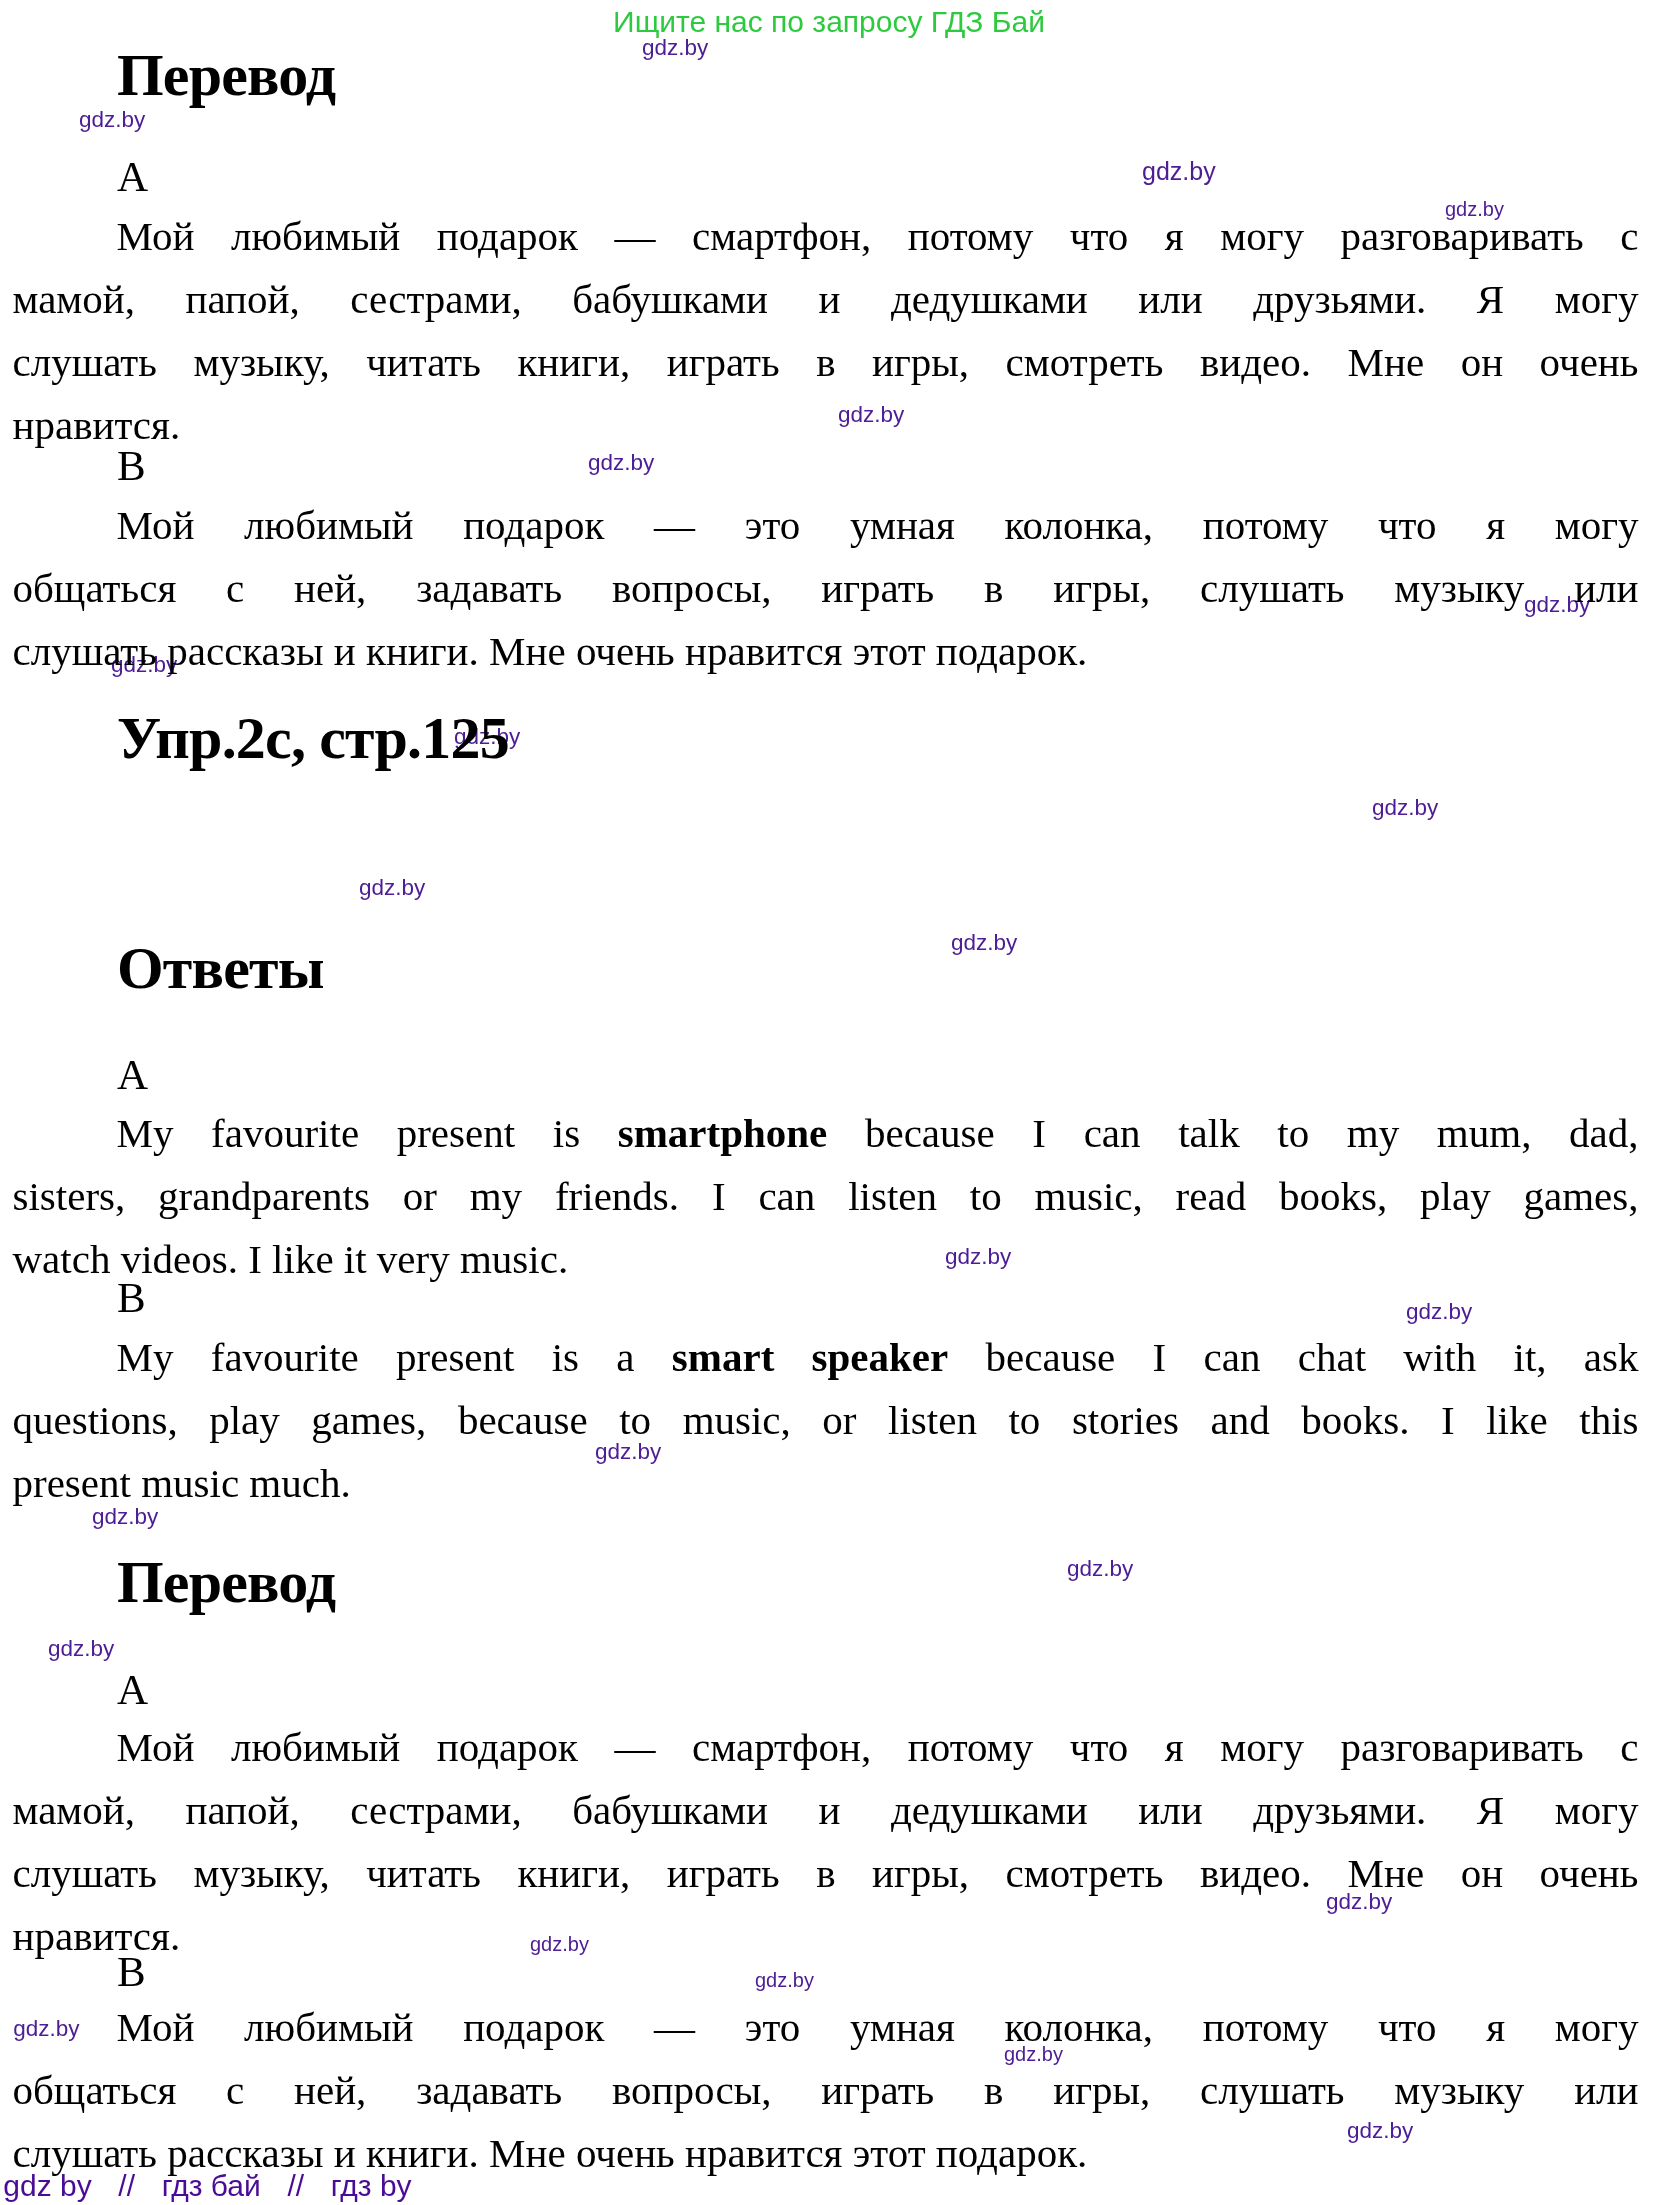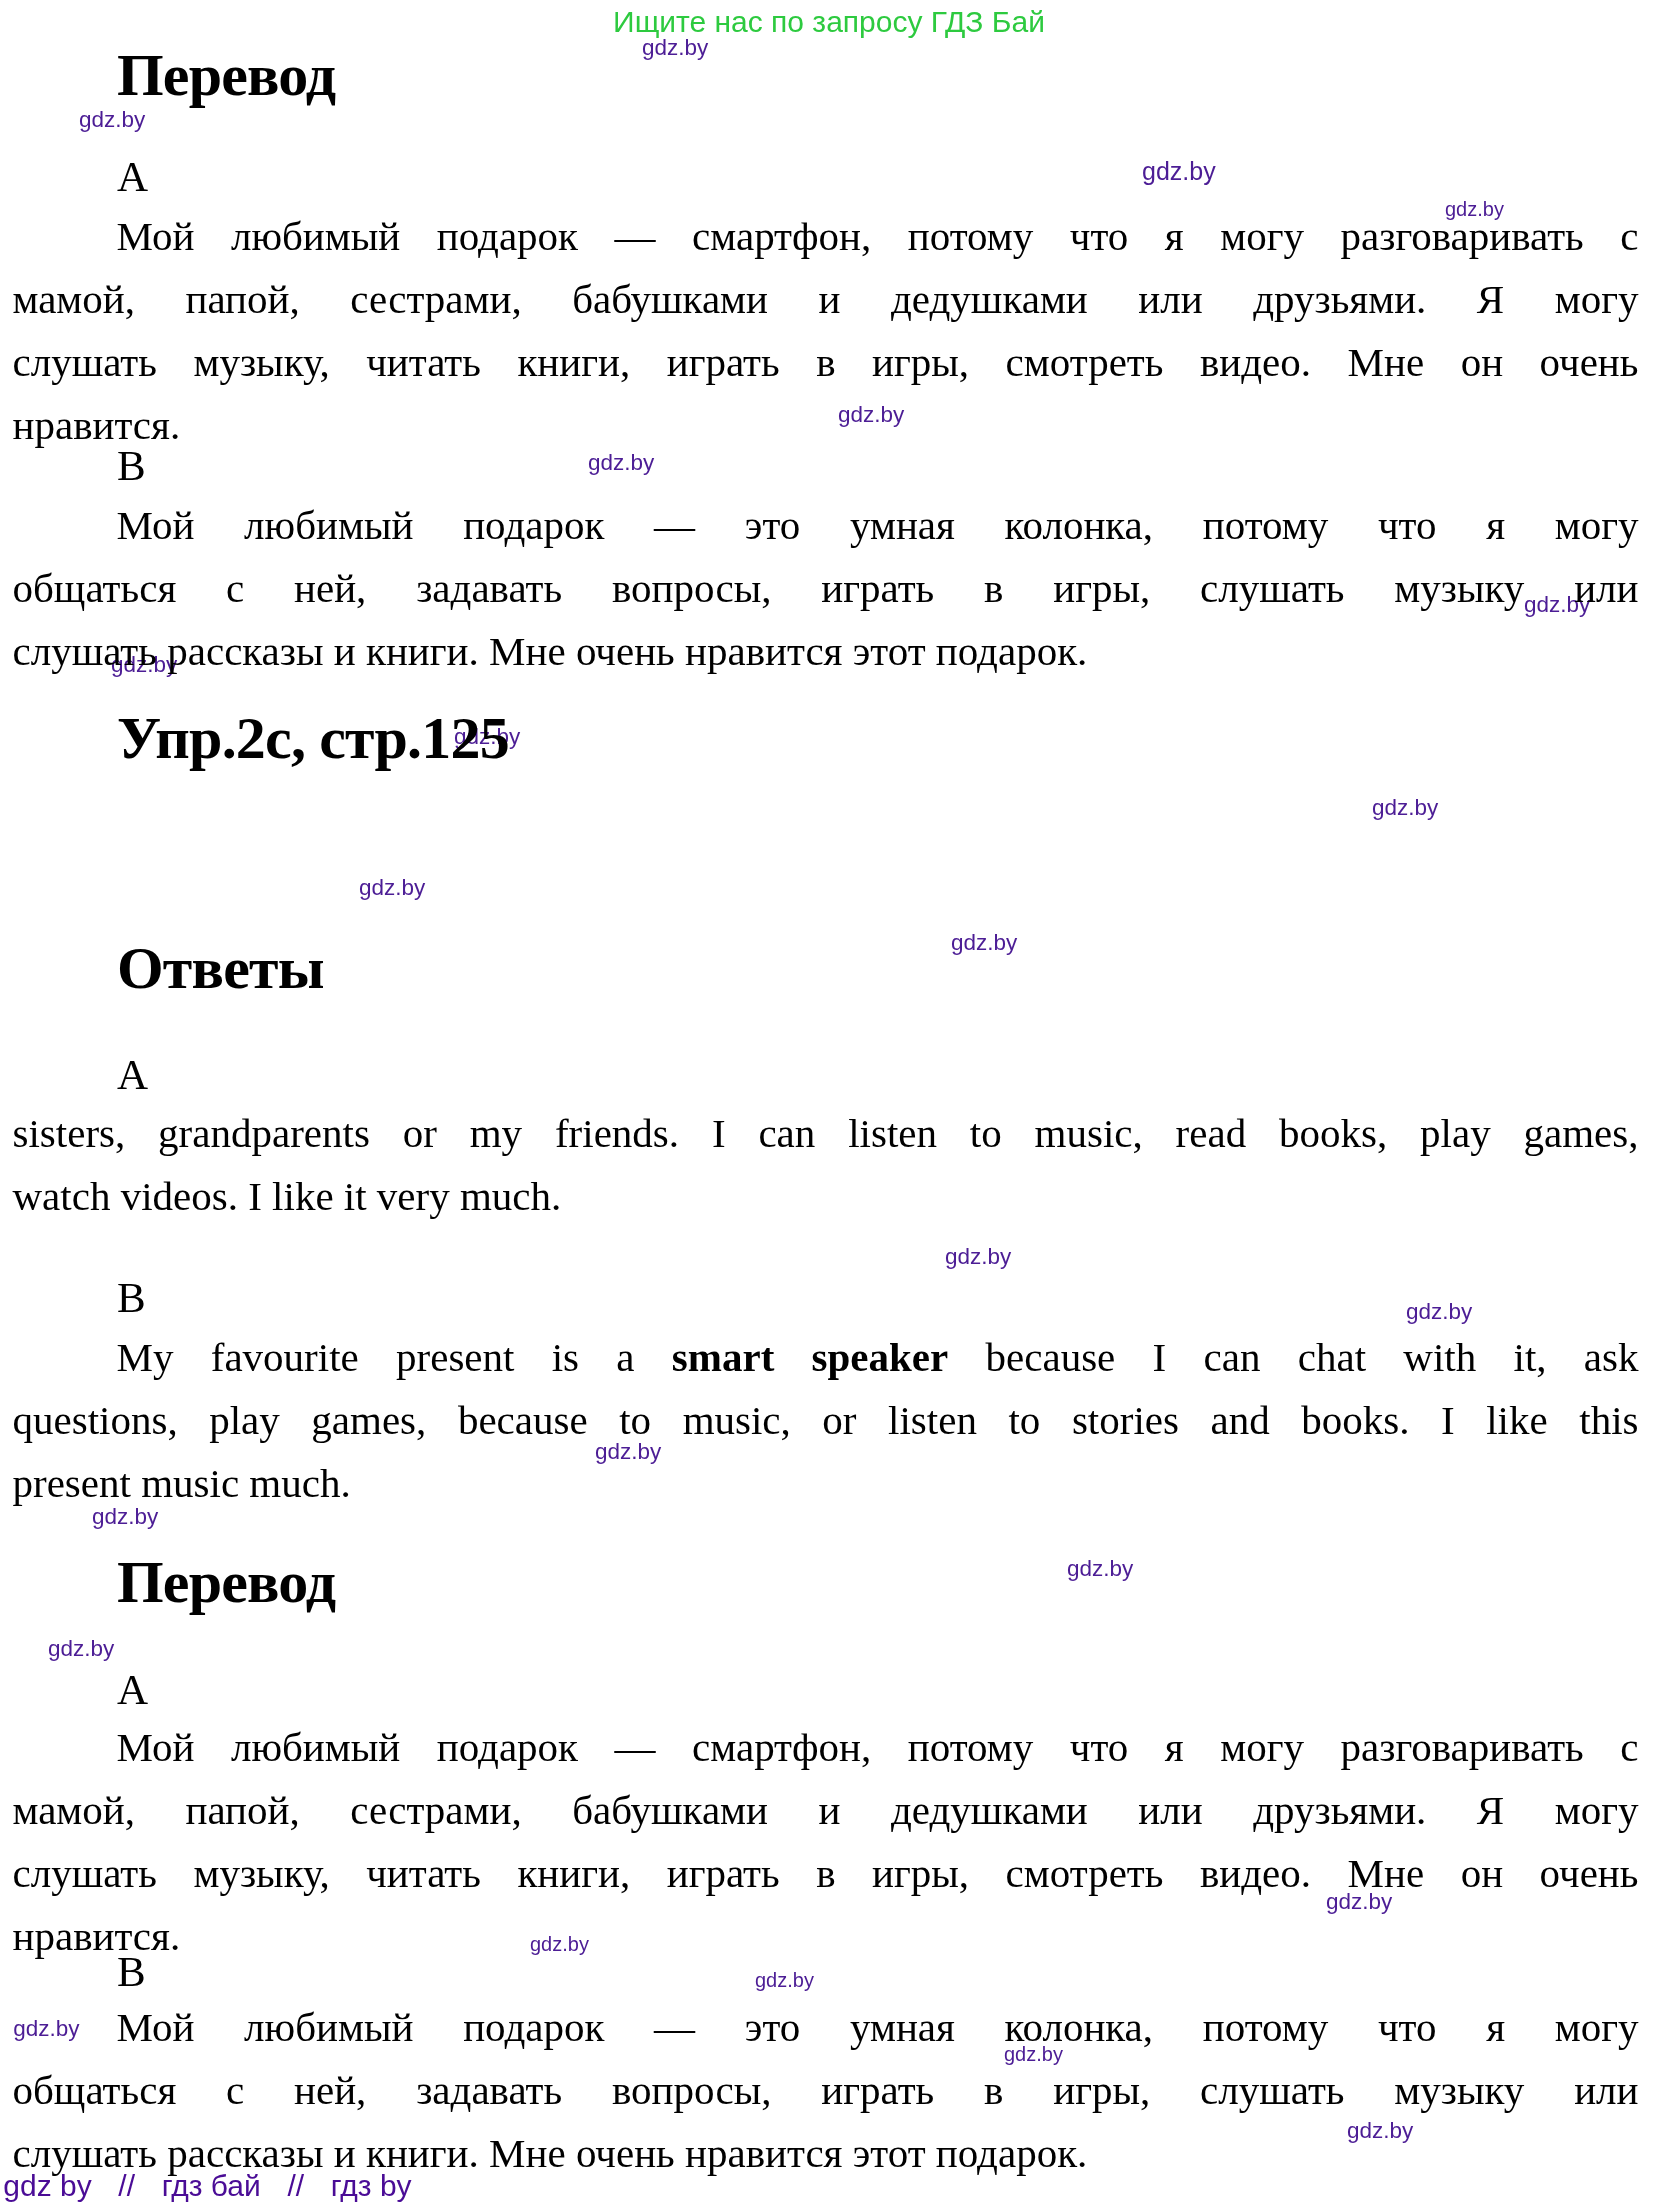--- a/index.html
+++ b/index.html
@@ -74,22 +74,23 @@
       <div class="line just ind"><span>Мой любимый подарок — это умная колонка, потому что я могу</span></div>
       <div class="line just"><span>общаться с ней, задавать вопросы, играть в игры, слушать музыку или</span></div>
       <div class="line"><span>слушать рассказы и книги. Мне очень нравится этот подарок.</span></div>
     </div>
 
   <div class="h" style="left:117px;top:705px">Упр.2c, стр.125</div>
   <div class="h" style="left:117px;top:935px">Ответы</div>
 
   <div class="lab" style="left:117px;top:1051px">A</div>
   <div class="para" style="top:1102px">
+      <div class="line just ind"><span>My favourite present is </span><span class="b">smartphone</span><span> because I can talk to my mum, dad,</span></div>
       <div class="line just"><span>sisters, grandparents or my friends. I can listen to music, read books, play games,</span></div>
-      <div class="line"><span>watch videos. I like it very much.</span></div>
+      <div class="line"><span>watch videos. I like it very music.</span></div>
     </div>
   <div class="lab" style="left:117px;top:1274px">B</div>
   <div class="para" style="top:1326px">
       <div class="line just ind"><span>My favourite present is a </span><span class="b">smart speaker</span><span> because I can chat with it, ask</span></div>
       <div class="line just"><span>questions, play games, because to music, or listen to stories and books. I like this</span></div>
       <div class="line"><span>present music much.</span></div>
     </div>
 
   <div class="h" style="left:117px;top:1549px">Перевод</div>
   <div class="lab" style="left:117px;top:1666px">A</div>

